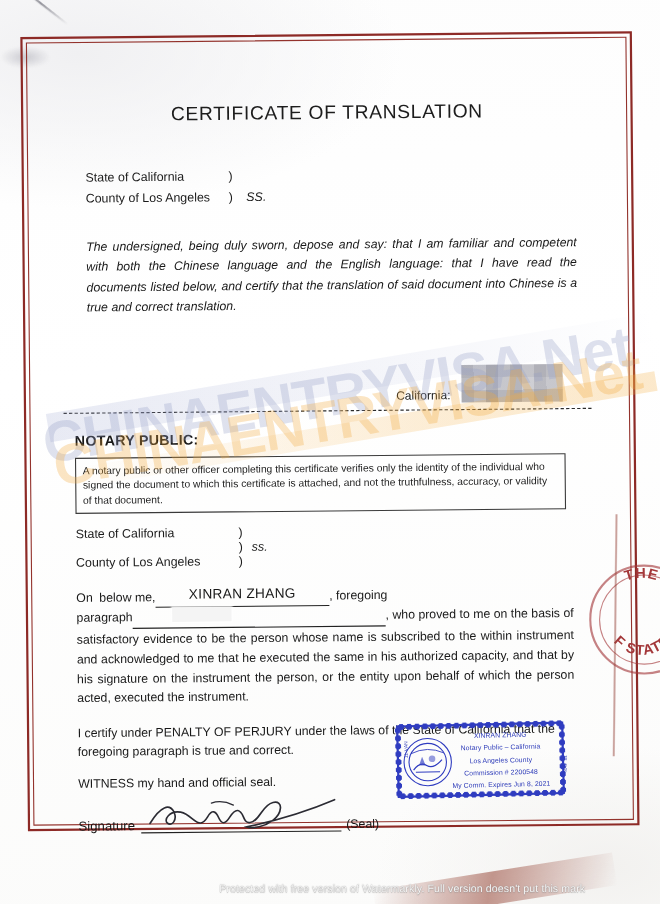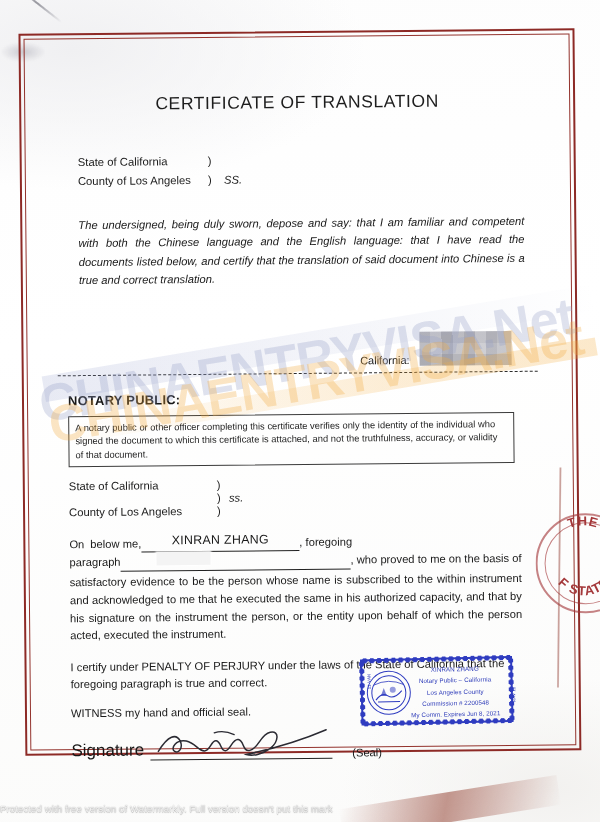--- a/index.html
+++ b/index.html
@@ -246,35 +246,35 @@
     color: #191919;
   }
 
   .sig-row {
     margin-top: 22px;
     margin-left: 8px;
     display: flex;
     align-items: flex-end;
     position: relative;
   }
-  .sig-label { font-size: 17px; }
+  .sig-label { font-size: 12px; }
   .sig-line {
     position: relative;
     margin-left: 6px;
     width: 182px;
     border-bottom: 1.2px solid #222;
     height: 16px;
   }
   .sig-ink {
     position: absolute;
     left: 4px; bottom: -2px;
     width: 176px; height: 34px;
     pointer-events: none;
   }
-  .seal-word { margin-left: 20px; font-size: 11.2px; }
+  .seal-word { margin-left: 4px; font-size: 11.2px; }
 
   
   #notary-stamp {
     position: absolute;
     left: 358px; top: 659px;
     width: 152px; height: 66px;
     transform: rotate(-0.8deg);
     color: #2b39b8;
   }
   .stamp-frame {
@@ -396,21 +396,21 @@
     width: 540px; height: 18px;
     background: linear-gradient(90deg, rgba(244,176,70,.0), rgba(244,176,70,.22) 60%, rgba(244,176,70,.28));
     transform: rotate(-9.5deg);
   }
 
   
   #wmk-bar {
     position: absolute;
     left: 0; bottom: 8px;
     width: 532px;
-    text-align: left;
+    text-align: right;
     font-size: 9.6px;
     color: rgba(250,250,250,.96);
     text-shadow: 0 0 1px rgba(120,120,120,.85), 0 1px 1px rgba(150,150,150,.5);
     letter-spacing: .1px;
   }
 </style>
 </head>
 <body>
 
 <div id="scan">

